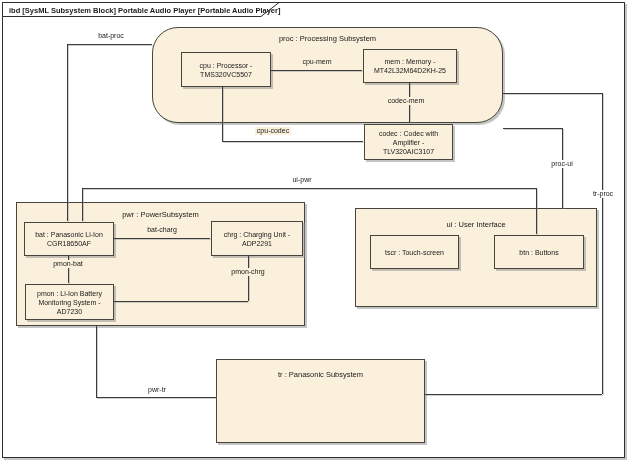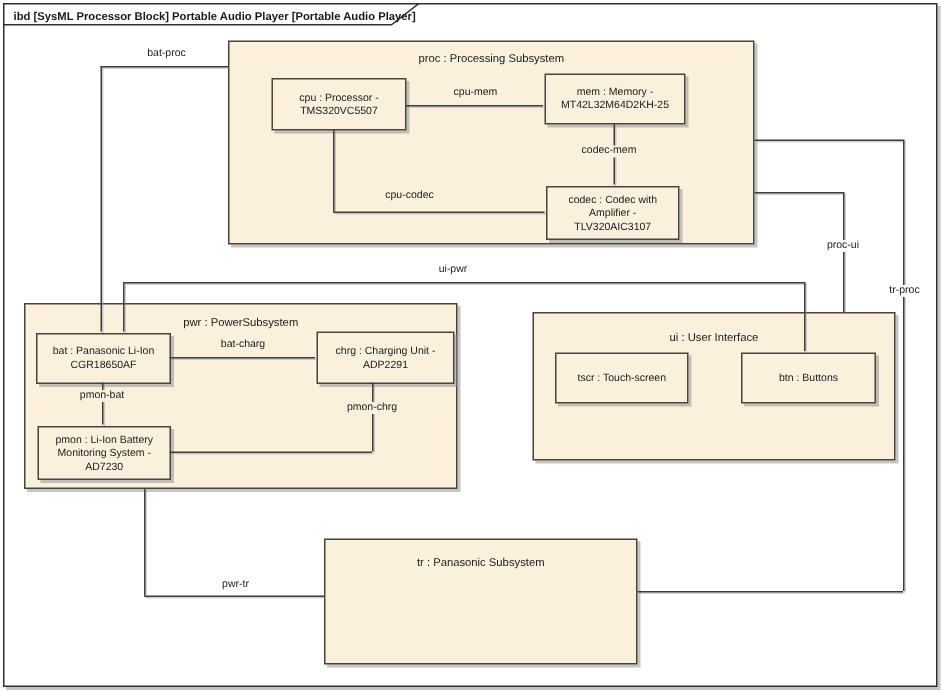--- a/index.html
+++ b/index.html
@@ -49,23 +49,23 @@
 </head>
 <body>
 
 <div id="canvas">
 
   <div id="frame"></div>
 
   <svg id="tab-shape" width="282" height="17">
     <polygon points="0.5,0.5 277,0.5 259,14.5 0.5,14.5" fill="#ffffff" stroke="#2e2e2e" stroke-width="1"></polygon>
   </svg>
-  <span id="tab-label">ibd [SysML Processor Block] Portable Audio Player [Portable Audio Player]</span>
+  <span id="tab-label">ibd [SysML Subsystem Block] Portable Audio Player [Portable Audio Player]</span>
 
-  <div class="subsystem" style="left:152px;top:27px;width:351px;height:136px;">
+  <div class="subsystem" style="left:152px;top:27px;width:351px;height:96px;border-radius:26px;">
     <span class="subsystem-title" style="top:6px;">proc : Processing Subsystem</span>
     <div class="part" style="left:28px;top:24px;width:90px;height:35px;">
       <span class="part-label">cpu : Processor - TMS320VC5507</span>
     </div>
     <div class="part" style="left:210px;top:21px;width:94px;height:34px;">
       <span class="part-label">mem : Memory - MT42L32M64D2KH-25</span>
     </div>
     <div class="part" style="left:211px;top:96px;width:89px;height:36px;">
       <span class="part-label">codec : Codec with Amplifier - TLV320AIC3107</span>
     </div>

